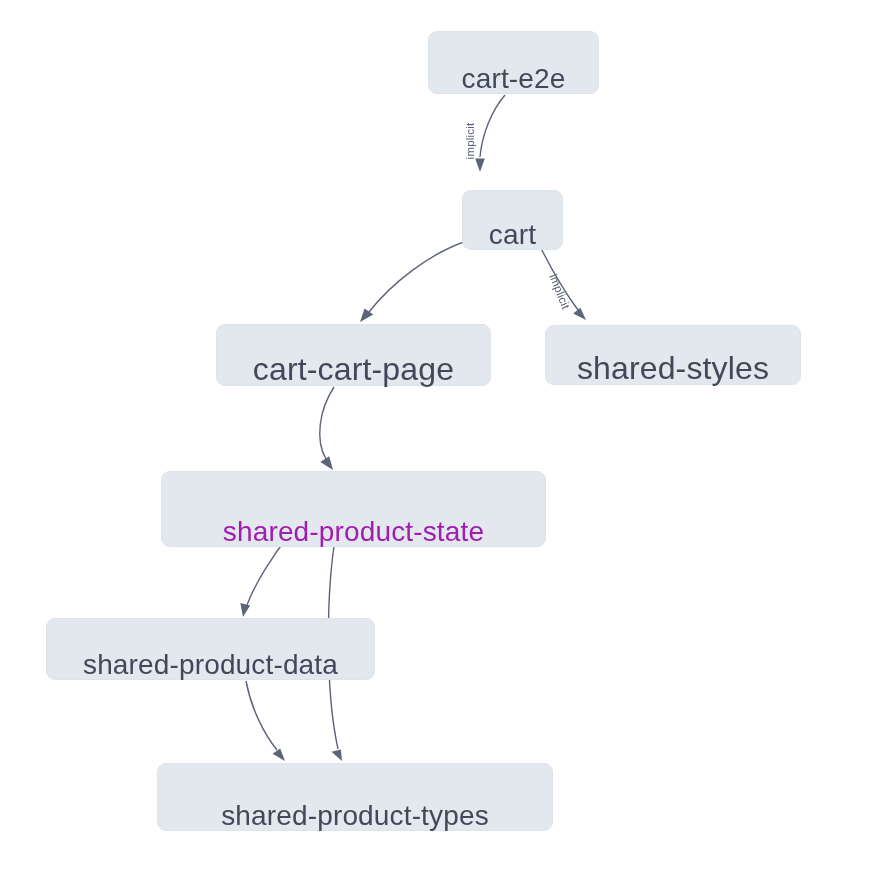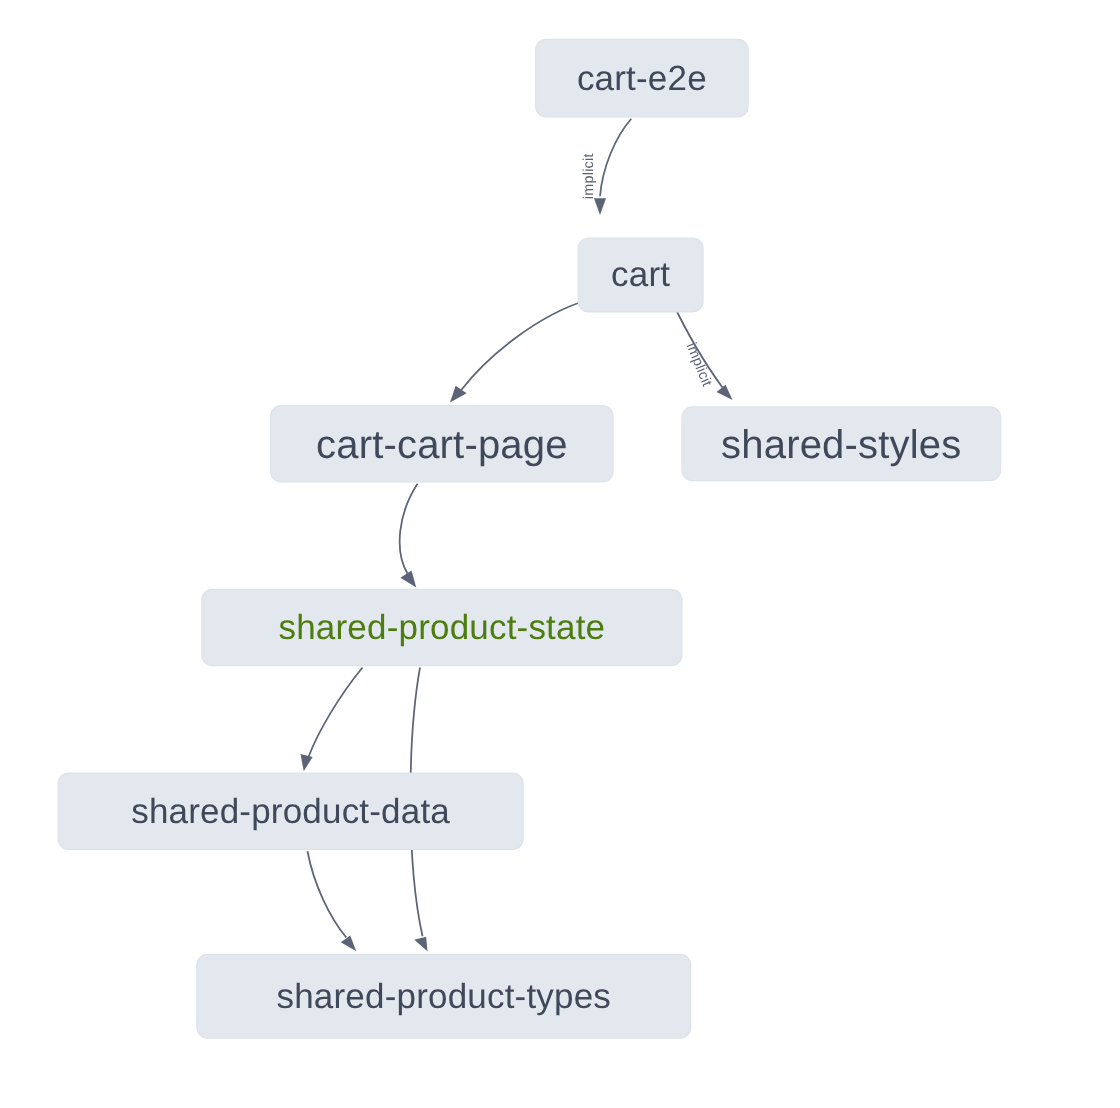--- a/index.html
+++ b/index.html
@@ -24,21 +24,21 @@
     left: 0;
     top: 0;
     width: 896px;
     height: 886px;
     pointer-events: none;
   }
   .graph-node {
     position: absolute;
     box-sizing: border-box;
     display: flex;
-    align-items: center;
+    align-items: flex-end;
     justify-content: center;
     background: #e3e8ef;
     border: 1px solid #dde3ea;
     border-radius: 9px;
     color: #40495a;
     letter-spacing: 0.15px;
     white-space: nowrap;
     user-select: none;
   }
   .graph-node .node-label {
@@ -95,24 +95,24 @@
       </div>
       <div class="graph-node" style="left: 462px; top: 190px; width: 101px; height: 60px; font-size: 28px; background: rgb(227, 232, 239); border-color: rgb(221, 227, 234); color: rgb(64, 73, 90);">
         <span class="node-label">cart</span>
       </div>
       <div class="graph-node" style="left: 216px; top: 324px; width: 275px; height: 62px; font-size: 32px; background: rgb(227, 232, 239); border-color: rgb(221, 227, 234); color: rgb(64, 73, 90);">
         <span class="node-label">cart-cart-page</span>
       </div>
       <div class="graph-node" style="left: 545px; top: 325px; width: 256px; height: 60px; font-size: 32px; background: rgb(227, 232, 239); border-color: rgb(221, 227, 234); color: rgb(64, 73, 90);">
         <span class="node-label">shared-styles</span>
       </div>
-      <div class="graph-node" style="left: 161px; top: 471px; width: 385px; height: 62px; font-size: 28px; background: rgb(227, 232, 239); border-color: rgb(221, 227, 234); color: #4d7c0f;">
+      <div class="graph-node" style="left: 161px; top: 471px; width: 385px; height: 76px; font-size: 28px; background: rgb(227, 232, 239); border-color: rgb(221, 227, 234); color: #a21caf;">
         <span class="node-label">shared-product-state</span>
       </div>
-      <div class="graph-node" style="left: 46px; top: 618px; width: 373px; height: 62px; font-size: 28px; background: rgb(227, 232, 239); border-color: rgb(221, 227, 234); color: rgb(64, 73, 90);">
+      <div class="graph-node" style="left: 46px; top: 618px; width: 329px; height: 62px; font-size: 28px; background: rgb(227, 232, 239); border-color: rgb(221, 227, 234); color: rgb(64, 73, 90);">
         <span class="node-label">shared-product-data</span>
       </div>
       <div class="graph-node" style="left: 157px; top: 763px; width: 396px; height: 68px; font-size: 28px; background: rgb(227, 232, 239); border-color: rgb(221, 227, 234); color: rgb(64, 73, 90);">
         <span class="node-label">shared-product-types</span>
       </div>
     </div>
 
 </div>
 
 </body></html>

